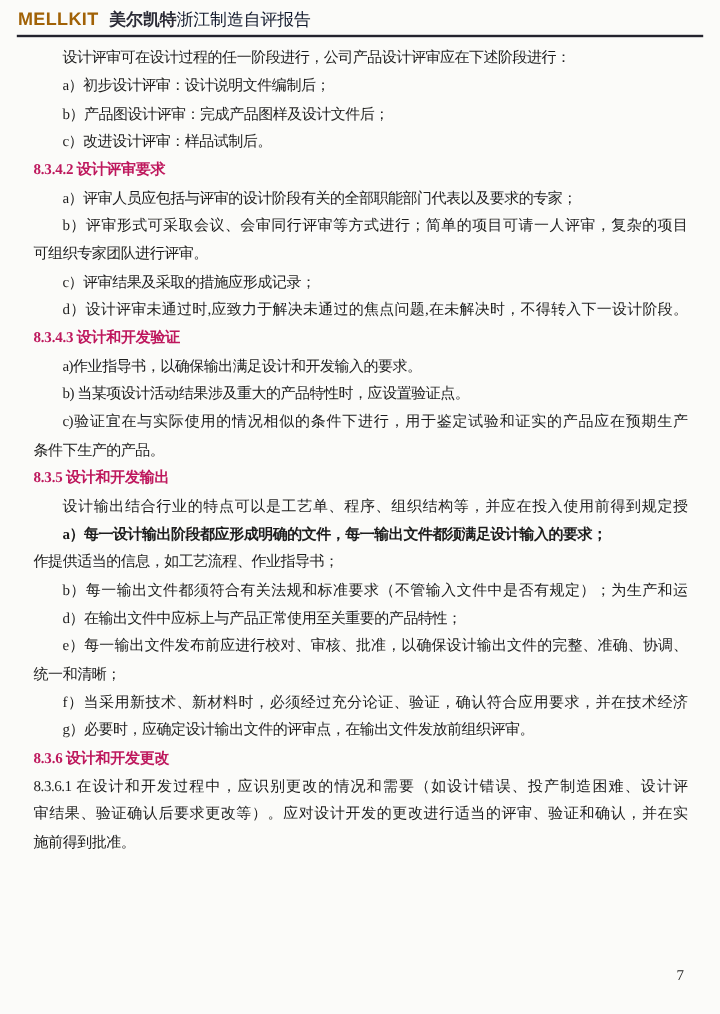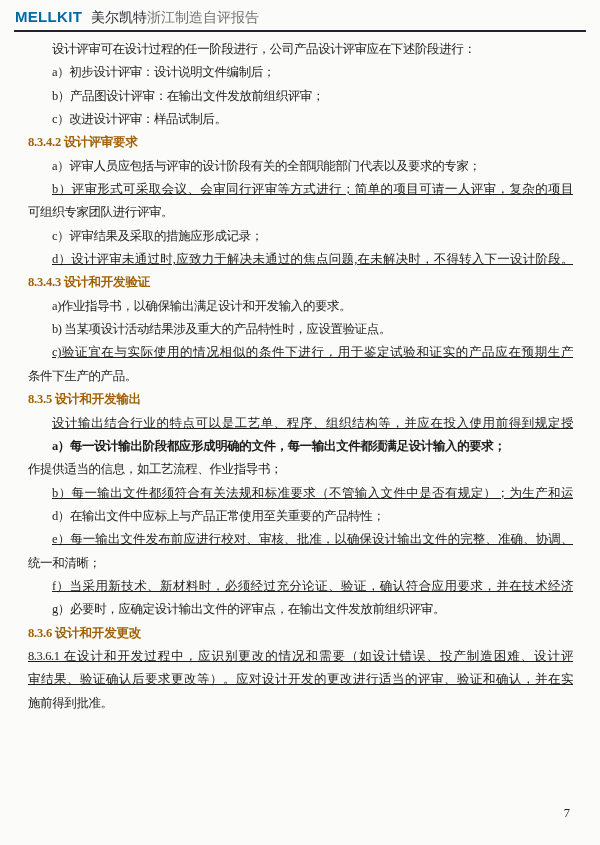--- a/index.html
+++ b/index.html
@@ -14,66 +14,65 @@
   .page { width: 600px; height: 845px; position: relative; }
 
   
   .hdr { padding: 8px 14px 3px 15px; white-space: nowrap; }
   .brand {
     font-family: "Liberation Sans", "DejaVu Sans", sans-serif;
     font-weight: bold;
     font-size: 15px;
     letter-spacing: 0.3px;
   }
-  .t1 { font-size: 14px; margin-left: 5px; font-weight: 400; }
+  .t1 { font-size: 14px; margin-left: 5px; font-weight: 700; }
   .t2 { font-size: 14px; }
   .rule { margin: 0 14px; border-top: 2px solid #23232e; }
 
   
   .content {
     margin: 6px 27px 0 28px;
     font-size: 12.5px;
     line-height: 23.35px;
     letter-spacing: -0.4px;
   }
   .line { min-height: 23.35px; white-space: nowrap; }
   .line.fill {
     white-space: normal;
     text-align: justify;
     text-align-last: justify;
-    text-decoration: underline;
   }
   .para { text-indent: 24px; }
   .cont { text-indent: 0; }
-  .heading { font-weight: bold; color: #a16207; letter-spacing: -0.2px; }
+  .heading { font-weight: bold; color: #be185d; letter-spacing: -0.2px; }
   .bold { font-weight: bold; }
 
   .pageno {
     position: absolute;
     right: 30px;
     top: 806px;
     font-size: 12.5px;
     color: #222;
   }
 </style>
 </head>
 <body>
 
 <div class="page">
 
   <header class="hdr">
-    <span class="brand" style="color: #0369a1;">MELLKIT</span>
-    <span class="t1" style="color: rgb(43, 43, 54);">美尔凯特</span><span class="t2" style="color: #737373;">浙江制造自评报告</span>
+    <span class="brand" style="color: #a16207;">MELLKIT</span>
+    <span class="t1" style="color: rgb(43, 43, 54);">美尔凯特</span><span class="t2" style="color: #0f172a;">浙江制造自评报告</span>
   </header>
   <div class="rule" style="border-top-color: rgb(35, 35, 46);"></div>
 
   <main class="content" id="doc-lines">
       <div class="line para">设计评审可在设计过程的任一阶段进行，公司产品设计评审应在下述阶段进行：</div>
       <div class="line para">a）初步设计评审：设计说明文件编制后；</div>
-      <div class="line para">b）产品图设计评审：在输出文件发放前组织评审；</div>
+      <div class="line para">b）产品图设计评审：完成产品图样及设计文件后；</div>
       <div class="line para">c）改进设计评审：样品试制后。</div>
       <div class="line heading">8.3.4.2 设计评审要求</div>
       <div class="line para">a）评审人员应包括与评审的设计阶段有关的全部职能部门代表以及要求的专家；</div>
       <div class="line para fill">b）评审形式可采取会议、会审同行评审等方式进行；简单的项目可请一人评审，复杂的项目</div>
       <div class="line cont">可组织专家团队进行评审。</div>
       <div class="line para">c）评审结果及采取的措施应形成记录；</div>
       <div class="line para fill">d）设计评审未通过时,应致力于解决未通过的焦点问题,在未解决时，不得转入下一设计阶段。</div>
       <div class="line heading">8.3.4.3 设计和开发验证</div>
       <div class="line para">a)作业指导书，以确保输出满足设计和开发输入的要求。</div>
       <div class="line para">b) 当某项设计活动结果涉及重大的产品特性时，应设置验证点。</div>

